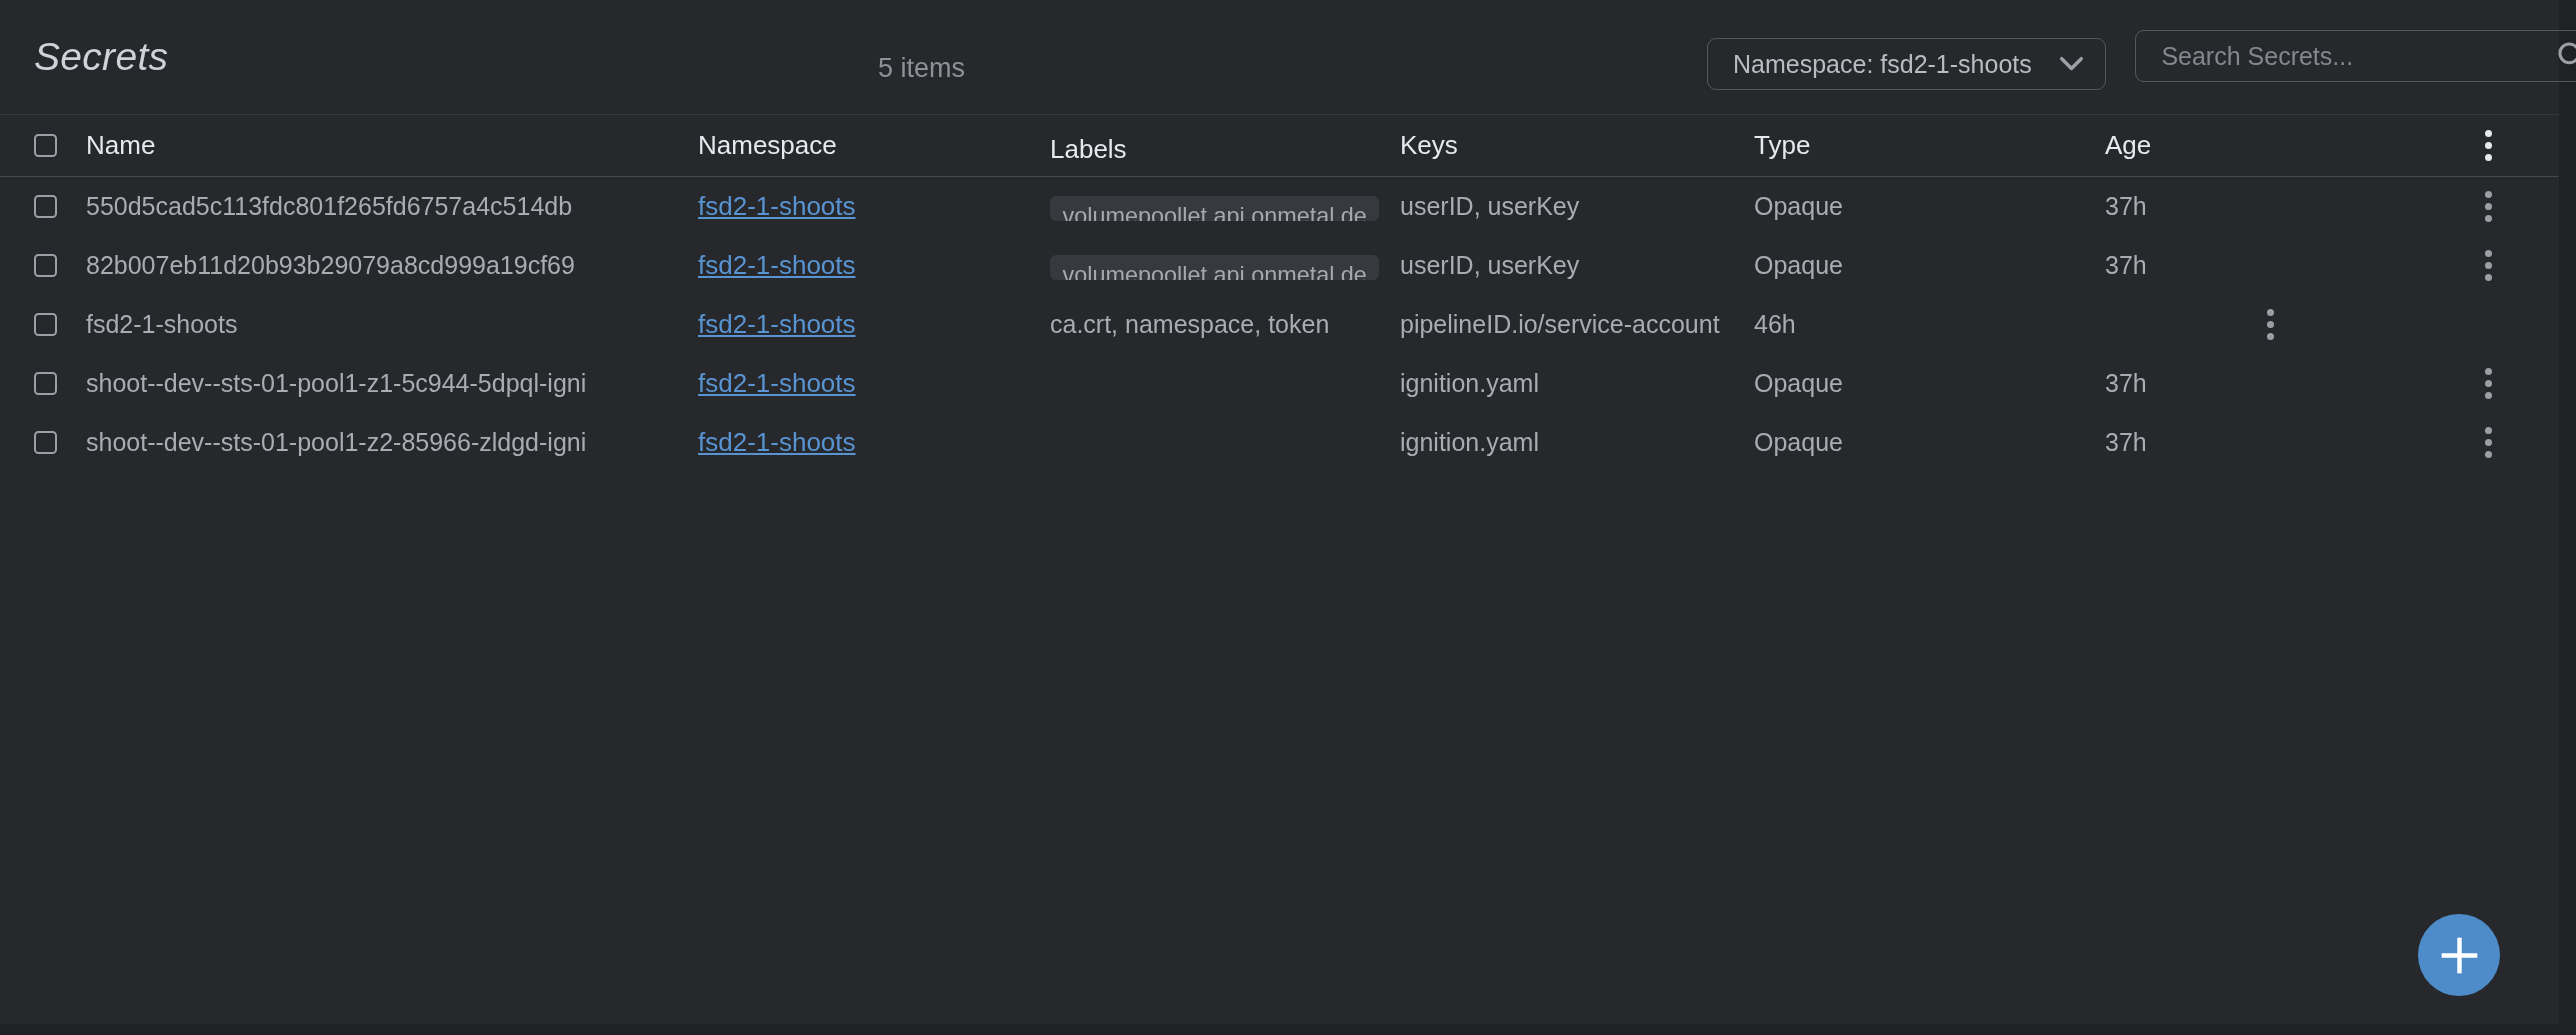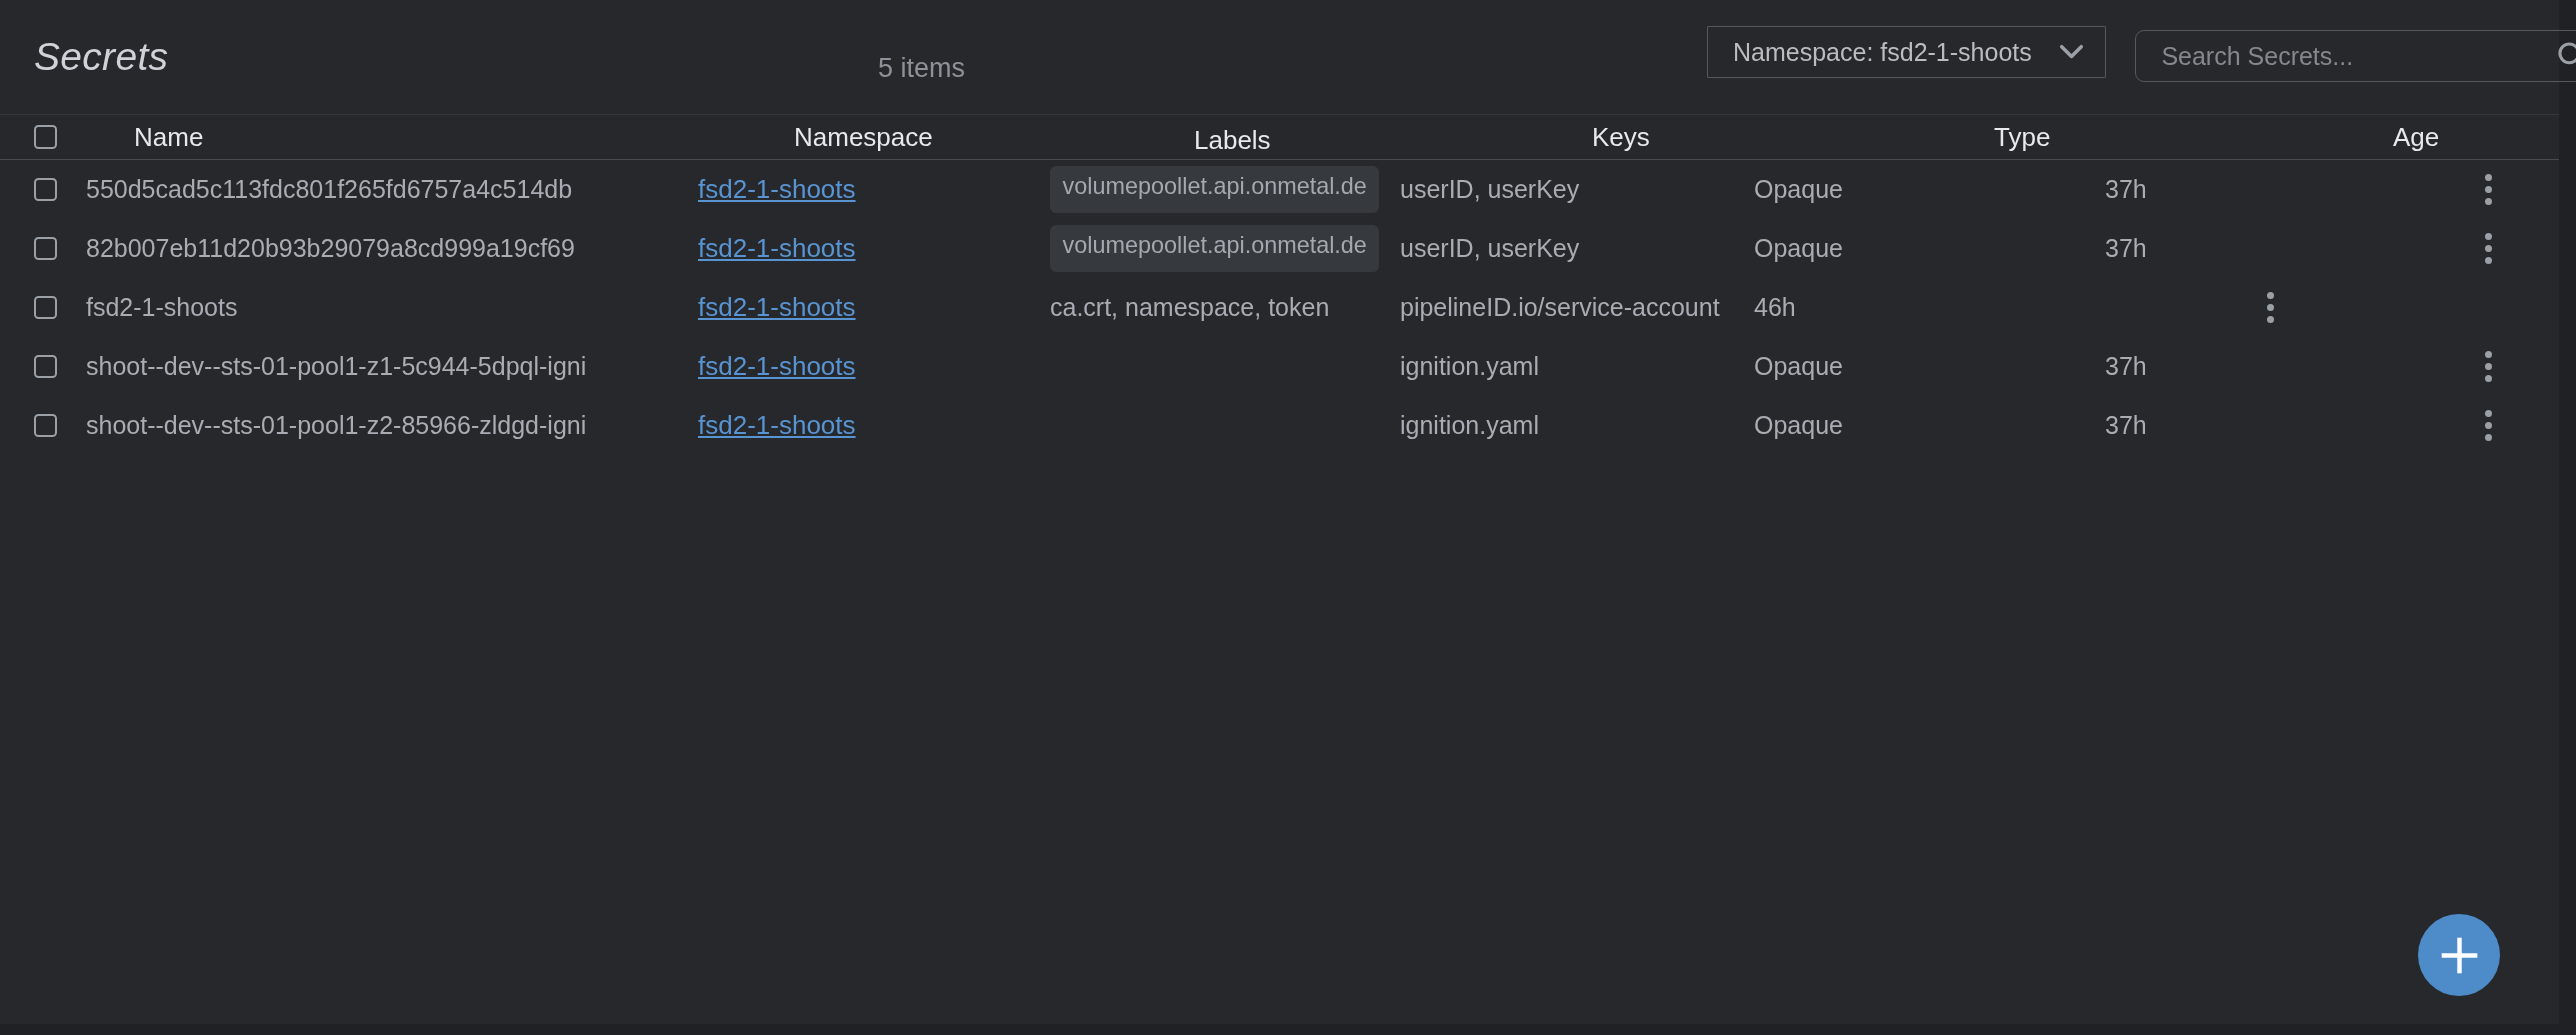--- a/index.html
+++ b/index.html
@@ -36,22 +36,22 @@
   .topbar{position:absolute;left:0;top:0;width:100%;height:114px;}
   .page-title{
     position:absolute;left:34px;top:0;height:114px;display:flex;align-items:center;
     font-size:39px;color:var(--text-title);letter-spacing:0.3px;font-style:italic;
   }
   .items-count{
     position:absolute;left:878px;top:11px;height:114px;display:flex;align-items:center;
     font-size:27px;color:var(--text-muted);
   }
   .ns-select{
-    position:absolute;left:1707px;top:26px;width:399px;height:52px;
-    border:1.8px solid var(--control-border);border-radius:1px;
+    position:absolute;left:1707px;top:38px;width:399px;height:52px;
+    border:1.8px solid var(--control-border);border-radius:9px;
     display:flex;align-items:center;padding:0 20px 0 25px;
     color:var(--control-text);font-size:25px;cursor:pointer;
   }
   .ns-select .label{flex:1;white-space:nowrap;overflow:hidden;}
   .search-box{
     position:absolute;left:2135px;top:30px;width:471px;height:52px;
     border:1.8px solid var(--control-border);border-radius:9px;
     display:flex;align-items:center;padding:0 16px 0 5.4px;
   }
   .search-box input{
@@ -63,36 +63,35 @@
   
   .table{position:absolute;left:0;top:114px;width:100%;}
   .tr{
     display:grid;
     grid-template-columns:86px 612px 352px 350px 354px 351px 236px 1fr;
     height:59px;align-items:center;
   }
   .tr.head{
     border-top:0.9px solid var(--divider-top);
     border-bottom:0.9px solid var(--divider-header);
-    height:46px;
-    gap:48px;
+    height:63px;
   }
   .cell{white-space:nowrap;overflow:hidden;font-size:25px;color:var(--text-body);}
   .head .cell{color:var(--text-header);font-weight:500;font-size:26px;}
   .head .cell.labels-head{align-self:center;padding-top:7.2px;}
   .cb-wrap{display:flex;align-items:center;padding-left:34px;}
   .checkbox{
     width:23.4px;height:23.4px;border:2.7px solid var(--checkbox);border-radius:4.5px;
     cursor:pointer;background:transparent;
   }
   a.ns-link{color:var(--link);text-decoration:underline;font-size:26px;}
   .chip{
     display:inline-block;max-width:344px;overflow:hidden;white-space:nowrap;
     background:var(--chip-bg);color:var(--chip-text);
-    font-size:23.4px;line-height:41px;height:47px;border-radius:6.3px;
+    font-size:23.4px;line-height:41px;height:25px;border-radius:6.3px;
     padding:0 12.6px;vertical-align:middle;
   }
   .kebab-cell{display:flex;justify-content:flex-end;padding-right:58px;}
   .kebab{
     display:flex;flex-direction:column;gap:4.5px;cursor:pointer;
     padding:5.4px 9px;
   }
   .kebab i{width:7.2px;height:7.2px;border-radius:50%;background:var(--icon-gray);display:block;}
   .head .kebab i{background:var(--text-header);}
   

